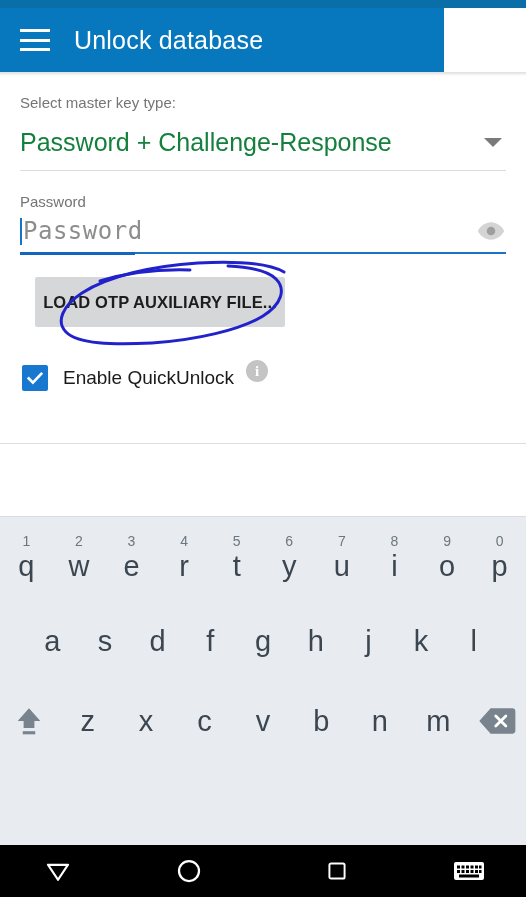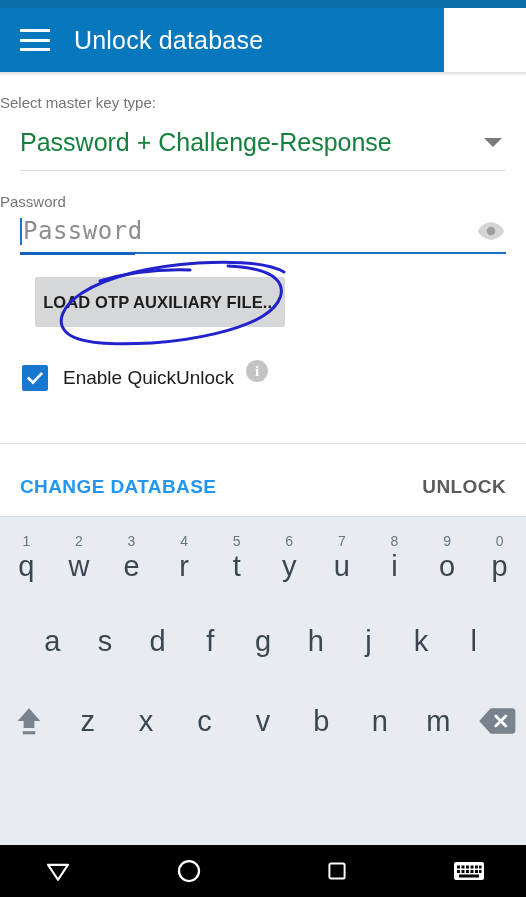--- a/index.html
+++ b/index.html
@@ -34,21 +34,21 @@
   }
   .appbar-shadow {
     position:absolute; left:0; top:72px; width:526px; height:4px;
     background:linear-gradient(to bottom, rgba(0,0,0,.13), rgba(0,0,0,0));
   }
 
   
   .form { position:absolute; left:0; top:76px; width:526px; }
 
   .field-label {
-    font-size:15px; color:#757575; 
+    font-size:15px; color:#757575; padding-left:20px;
   }
   .spinner-row {
     margin-top:17px;
     display:flex; align-items:center; justify-content:space-between;
     padding:0 20px 0 20px;
   }
   .spinner-value { font-size:25px; color:#15803d; }
   .caret-down {
     width:0;height:0;
     border-left:9px solid transparent; border-right:9px solid transparent;
@@ -230,24 +230,20 @@
     <div class="checkbox">
       <svg width="20" height="20" viewBox="0 0 24 24">
         <path d="M4.5 12.5l5 5 10-10.5" stroke="#ffffff" stroke-width="3.2" fill="none" stroke-linecap="square"></path>
       </svg>
     </div>
     <div class="check-label">Enable QuickUnlock</div>
     <div class="info-icon">i</div>
   </div>
 
   <div class="divider"></div>
-  <div class="actions">
-    <button class="btn-flat btn-change">CHANGE DATABASE</button>
-    <button class="btn-flat btn-unlock">UNLOCK</button>
-  </div>
   <div class="actions-bottom-line"></div>
 
   <svg class="annotation" viewBox="0 0 526 897">
     <path d="M284,272 C268,263 236,261 198,263 C152,266 108,276 82,293
              C62,306 56,322 66,332 C78,344 112,345 152,343
              C196,340 240,330 263,316 C282,304 286,289 276,279
              C268,271 250,267 228,266" fill="none" stroke="#2222cc" stroke-width="3" stroke-linecap="round"></path>
     <path d="M100,281 C126,273 158,269 190,270" fill="none" stroke="#2222cc" stroke-width="3" stroke-linecap="round"></path>
   </svg>
 

